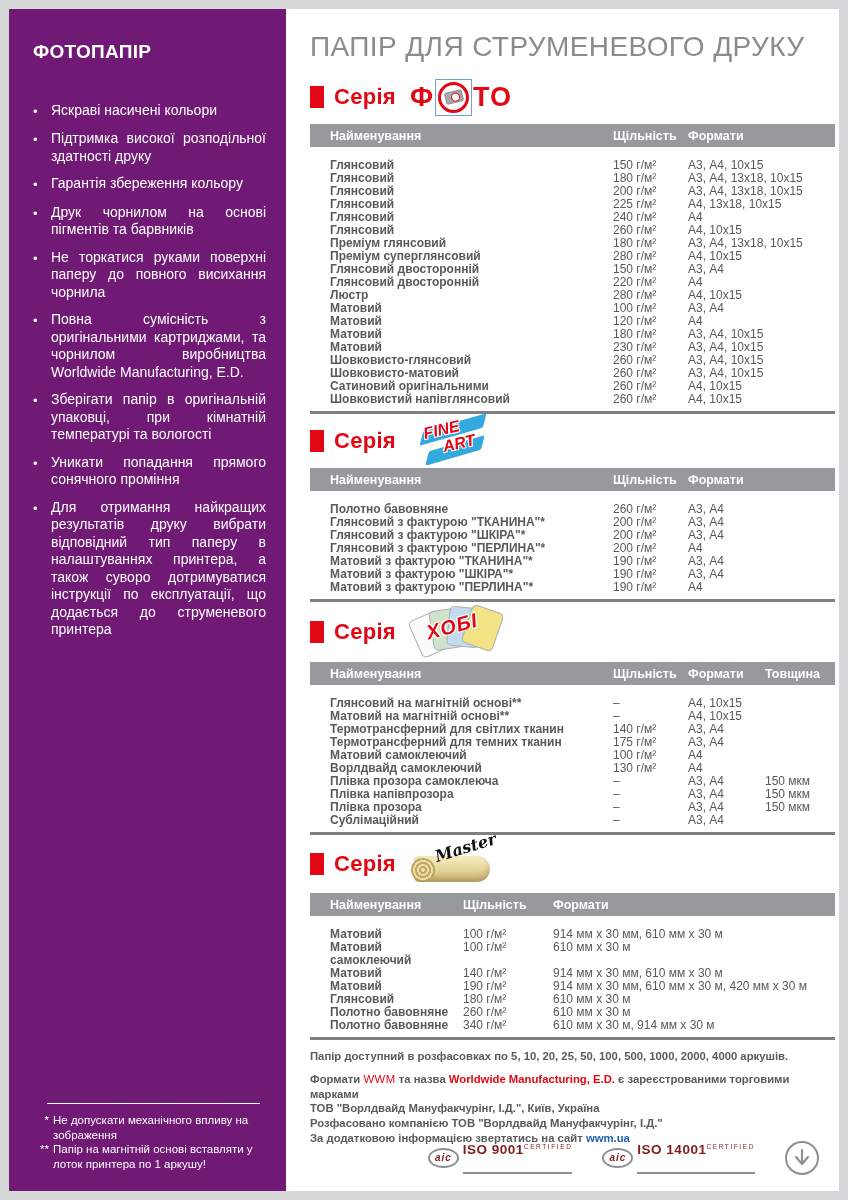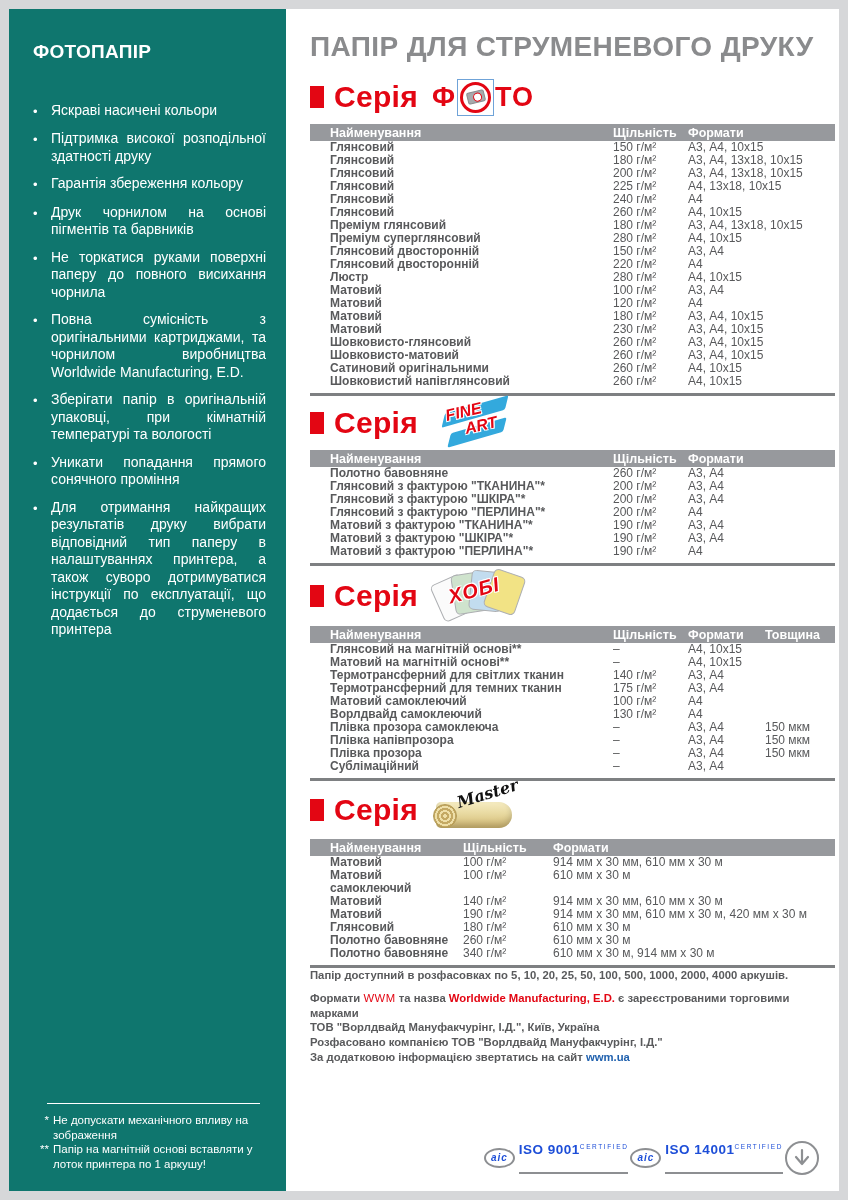--- a/index.html
+++ b/index.html
@@ -8,51 +8,51 @@
     width:848px; height:1200px;
     background:#d6d7d9;
     font-family:"Liberation Sans", sans-serif;
     position:relative;
   }
   .page { position:absolute; inset:0; padding:9px; display:flex; }
 
   
   .sidebar {
     width:277px; flex:0 0 277px;
-    background:#0f766e; color:#fff;
+    background:#701a75; color:#fff;
     padding:30px 20px 20px 24px;
     display:flex; flex-direction:column;
   }
   .sb-title { font-size:19px; font-weight:bold; line-height:1.4; letter-spacing:.3px; margin:0 0 36px; }
   .sb-title span { display:block; }
   .sb-list { list-style:none; margin:0; padding:0; }
   .sb-list li { display:flex; margin-bottom:10px; font-size:14px; line-height:17.5px; }
   .sb-dot { flex:0 0 18px; font-size:13px; padding-top:1px; }
   .sb-text { text-align:justify; }
   .sb-footnotes { margin-top:auto; }
   .fn-rule { border-top:1px solid #fff; margin:0 6px 9px 14px; }
   .fn { display:flex; font-size:11.5px; line-height:14.5px; }
   .fn-mk { flex:0 0 20px; text-align:right; padding-right:4px; }
 
   
   .main { flex:1; background:#fff; padding:14px 4px 10px 24px; position:relative; }
-  .main-title { color:#8a8b8d; font-size:28px; font-weight:bold; letter-spacing:.4px; margin:8px 0 10px 0; }
+  .main-title { color:#8a8b8d; font-size:28px; font-weight:normal; letter-spacing:.4px; margin:8px 0 10px 0; }
 
   .sec-head { display:flex; align-items:center; height:48px; margin-top:3px; }
   .redsq { width:14px; height:22px; background:#e30613; margin-right:10px; }
-  .sec-label { color:#e30613; font-weight:bold; font-size:30px; letter-spacing:.3px; }
+  .sec-label { color:#e30613; font-weight:bold; font-size:22px; letter-spacing:.3px; }
 
   .thead {
     background:#97999d; color:#fff; font-weight:bold; font-size:12.5px;
-    height:17px; align-items:center; margin-top:3px;
+    height:23px; align-items:center; margin-top:3px;
   }
   .grid3 { display:grid; grid-template-columns:283px 75px 1fr; padding-left:20px; }
   .grid4 { display:grid; grid-template-columns:283px 75px 77px 1fr; padding-left:20px; }
   .gridM { display:grid; grid-template-columns:133px 90px 1fr; padding-left:20px; }
-  .tbody { padding:0 0 5px; border-bottom:3px solid #7e8082; }
+  .tbody { padding:12px 0 5px; border-bottom:3px solid #7e8082; }
   .row { color:#58595b; font-size:12px; line-height:13px; }
   .c-name { font-weight:bold; padding-right:6px; }
 
   
   .logo-foto { display:flex; align-items:center; color:#e30613; font-weight:800; font-size:27px; letter-spacing:1px; margin-left:14px; }
   .cam-box { width:37px; height:37px; border:1px solid #6fa3d8; display:flex; align-items:center; justify-content:center; margin:0 1px; }
   .cam-ring { width:31px; height:31px; border:3px solid #e30613; border-radius:50%; background:#fff; display:flex; align-items:center; justify-content:center; }
   .cam-body { width:18px; height:12px; background:#a7a9ac; border:1px solid #8a8c8f; border-radius:2px; transform:rotate(-14deg); position:relative; }
   .cam-body::after { content:""; position:absolute; left:5px; top:1px; width:7px; height:7px; border-radius:50%; background:#fff; border:1px solid #e30613; }
 
@@ -78,29 +78,29 @@
 
   
   .logo-master { position:relative; width:92px; height:52px; margin-left:14px; }
   .roll { position:absolute; left:4px; top:18px; width:76px; height:26px; background:linear-gradient(180deg,#f6ecc2 0%,#e8d9a0 45%,#d2b973 100%);
     border-radius:5px 13px 13px 5px; box-shadow:inset 0 -4px 6px rgba(0,0,0,.18); }
   .roll::before { content:""; position:absolute; left:-3px; top:2px; width:22px; height:22px; border-radius:50%;
     background:repeating-radial-gradient(circle at 50% 50%, #eedfa8 0 2px, #c4a963 2px 4px); border:1px solid #b39a55; }
   .master-text { position:absolute; left:24px; top:0px; font-family:"DejaVu Serif", serif; font-style:italic; font-weight:bold; font-size:16px; color:#111; transform:rotate(-17deg); }
 
   
-  .footer { color:#595a5c; font-weight:bold; font-size:11.3px; line-height:14.8px; padding-right:8px; }
+  .footer { margin-top:9px; color:#595a5c; font-weight:bold; font-size:11.3px; line-height:14.8px; padding-right:8px; }
   .footer p { margin:0; }
   .footer .gap { margin-top:8px; }
   .link { color:#2061ae; cursor:pointer; }
   .red { color:#e30613; }
   .wwm-mark { color:#e30613; font-weight:400; letter-spacing:.5px; }
 
   
-  .certs { position:absolute; bottom:16px; right:20px; display:flex; align-items:center; gap:2px; color:#1d4ed8; }
+  .certs { position:absolute; bottom:16px; right:20px; display:flex; align-items:center; gap:30px; color:#7f1d1d; }
   .cert { display:flex; align-items:center; gap:4px; }
   .cert-oval { border:2px solid #8d8f92; border-radius:50%; padding:2px 5px 3px; font-size:10px; font-weight:bold; font-style:italic; letter-spacing:1px; }
   .cert-col { display:flex; flex-direction:row; align-items:flex-start; border-bottom:2px solid #8d8f92; padding-bottom:16px; }
   .cert-iso { font-size:13.5px; font-weight:bold; line-height:13px; letter-spacing:.5px; }
   .cert-sub { font-size:6.5px; letter-spacing:1.6px; line-height:7px; }
   .arrow-circle { width:34px; height:34px; border-radius:50%; border:2px solid #8d8f92; display:flex; align-items:center; justify-content:center; }
 </style>
 </head>
 <body>
 

